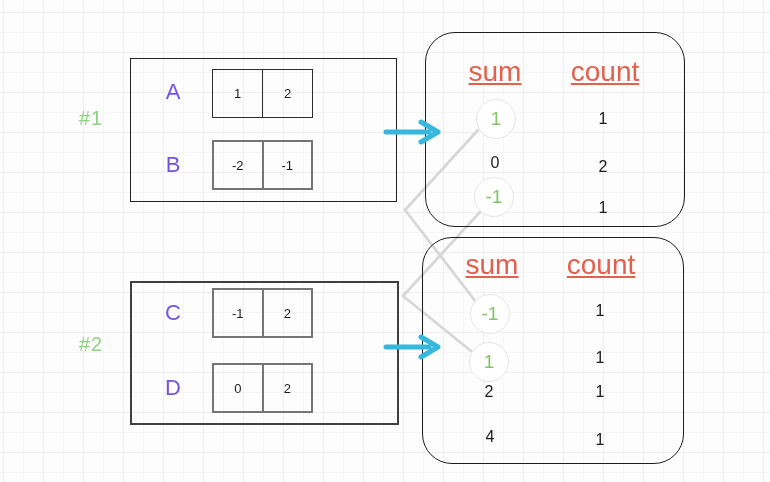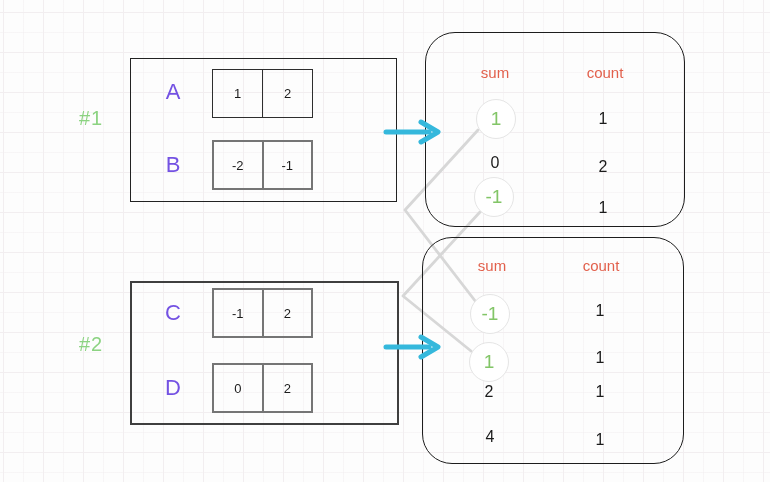--- a/index.html
+++ b/index.html
@@ -43,21 +43,21 @@
   .cellpair.dark { border:1.4px solid #2e2e2e; }
   .cellpair.dark .cell + .cell { border-left:1.4px solid #2e2e2e; }
   .cellpair.gray { border:2.2px solid #757575; }
   .cellpair.gray .cell + .cell { border-left:2px solid #757575; }
   .cell {
     flex:1 1 0; display:flex; align-items:center; justify-content:center;
     font-size:13px; color:#1b1b1b;
   }
   .th {
     position:absolute; transform:translate(-50%,-50%);
-    color:#e2604c; font-size:15px;
+    color:#e2604c; font-size:28px;text-decoration:underline;
   }
   .sum-circle {
     position:absolute; transform:translate(-50%,-50%);
     width:38px; height:38px; border-radius:50%;
     border:1.6px solid #e5e5e5; background:#ffffff;
     display:flex; align-items:center; justify-content:center;
   }
   .sum-circle span { color:#82c567; font-size:19px; }
   .sum-val, .count-val {
     position:absolute; transform:translate(-50%,-50%);

